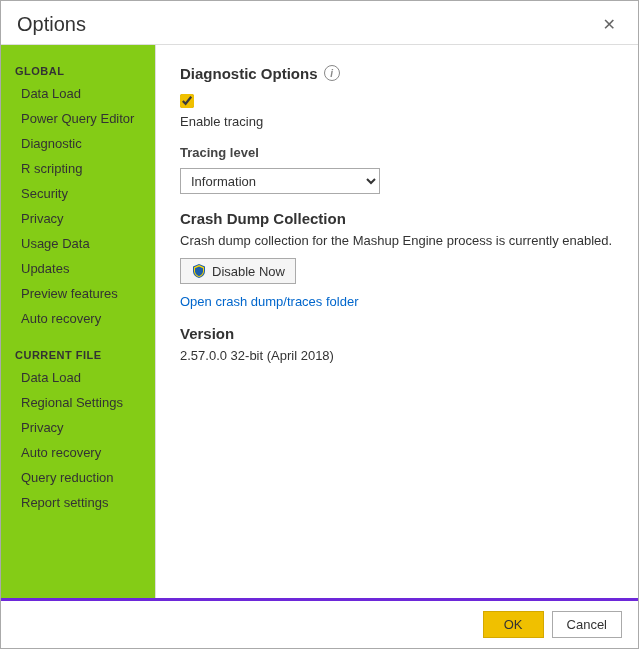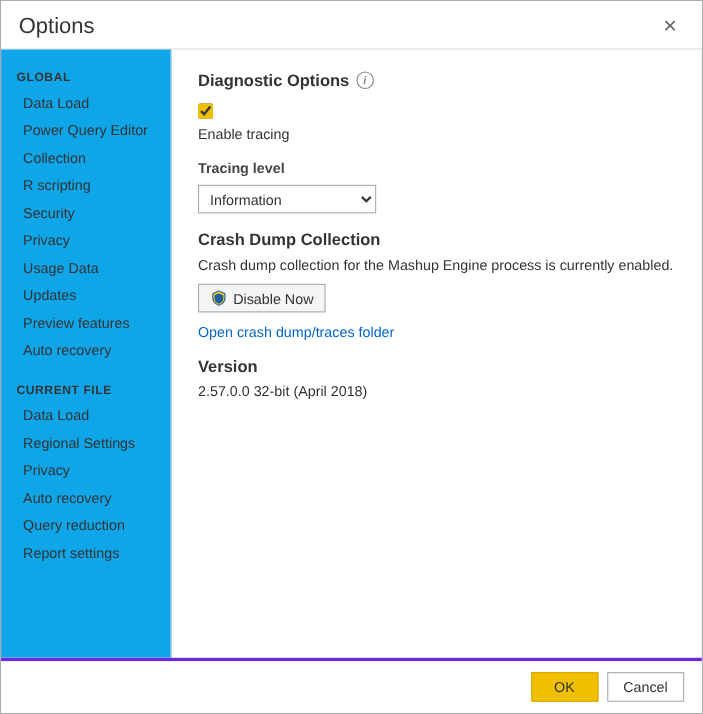--- a/index.html
+++ b/index.html
@@ -44,21 +44,21 @@
       line-height: 1;
     }
     .dialog-body {
       display: flex;
       flex: 1;
       border-top: 1px solid #ddd;
     }
     .sidebar {
       width: 155px;
       min-width: 155px;
-      background: #0ea5e9;
+      background: #84cc16;
       border-right: 1px solid #ddd;
       padding: 12px 0;
       overflow-y: auto;
     }
     .sidebar-section-label {
       font-size: 11px;
       font-weight: 700;
       color: #333;
       padding: 8px 14px 4px 14px;
       letter-spacing: 0.5px;
@@ -126,21 +126,21 @@
       margin-top: 16px;
       margin-bottom: 8px;
     }
     .select-row {
       display: flex;
       align-items: center;
       gap: 8px;
       margin-bottom: 16px;
     }
     .tracing-select {
-      width: 162px;
+      width: 200px;
       height: 26px;
       border: 1px solid #aaa;
       background: #fff;
       font-size: 13px;
       padding: 2px 6px;
       color: #333;
       cursor: pointer;
     }
     .crash-section-title {
       font-size: 15px;
@@ -225,21 +225,21 @@
     <h1>Options</h1>
     <button class="close-btn">✕</button>
   </div>
 
   <div class="dialog-body">
 
     <div class="sidebar">
       <div class="sidebar-section-label">GLOBAL</div>
       <div class="sidebar-item">Data Load</div>
       <div class="sidebar-item">Power Query Editor</div>
-      <div class="sidebar-item">Collection</div>
+      <div class="sidebar-item">Diagnostic</div>
       <div class="sidebar-item">R scripting</div>
       <div class="sidebar-item">Security</div>
       <div class="sidebar-item">Privacy</div>
       <div class="sidebar-item">Usage Data</div>
       <div class="sidebar-item">Updates</div>
       <div class="sidebar-item">Preview features</div>
       <div class="sidebar-item">Auto recovery</div>
 
       <div class="sidebar-section-label" style="margin-top:10px;">CURRENT FILE</div>
       <div class="sidebar-item">Data Load</div>

